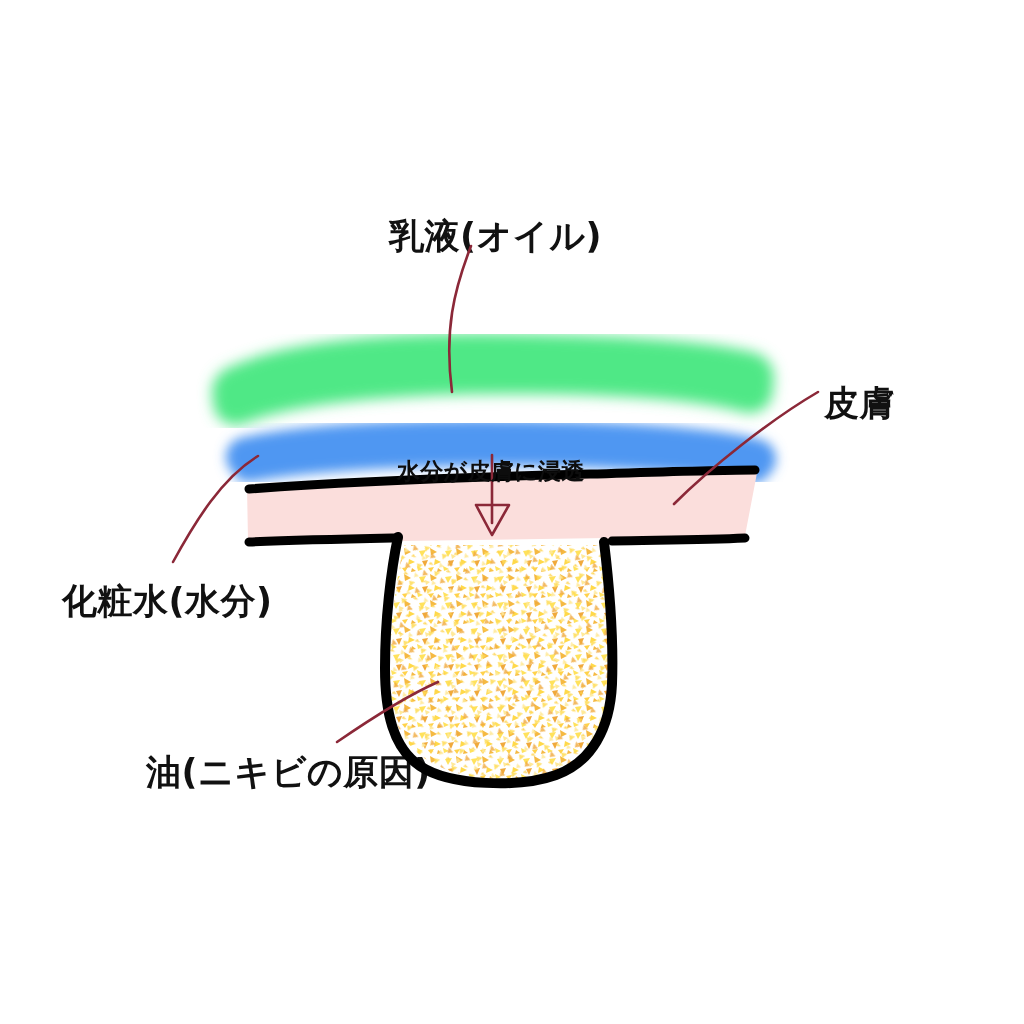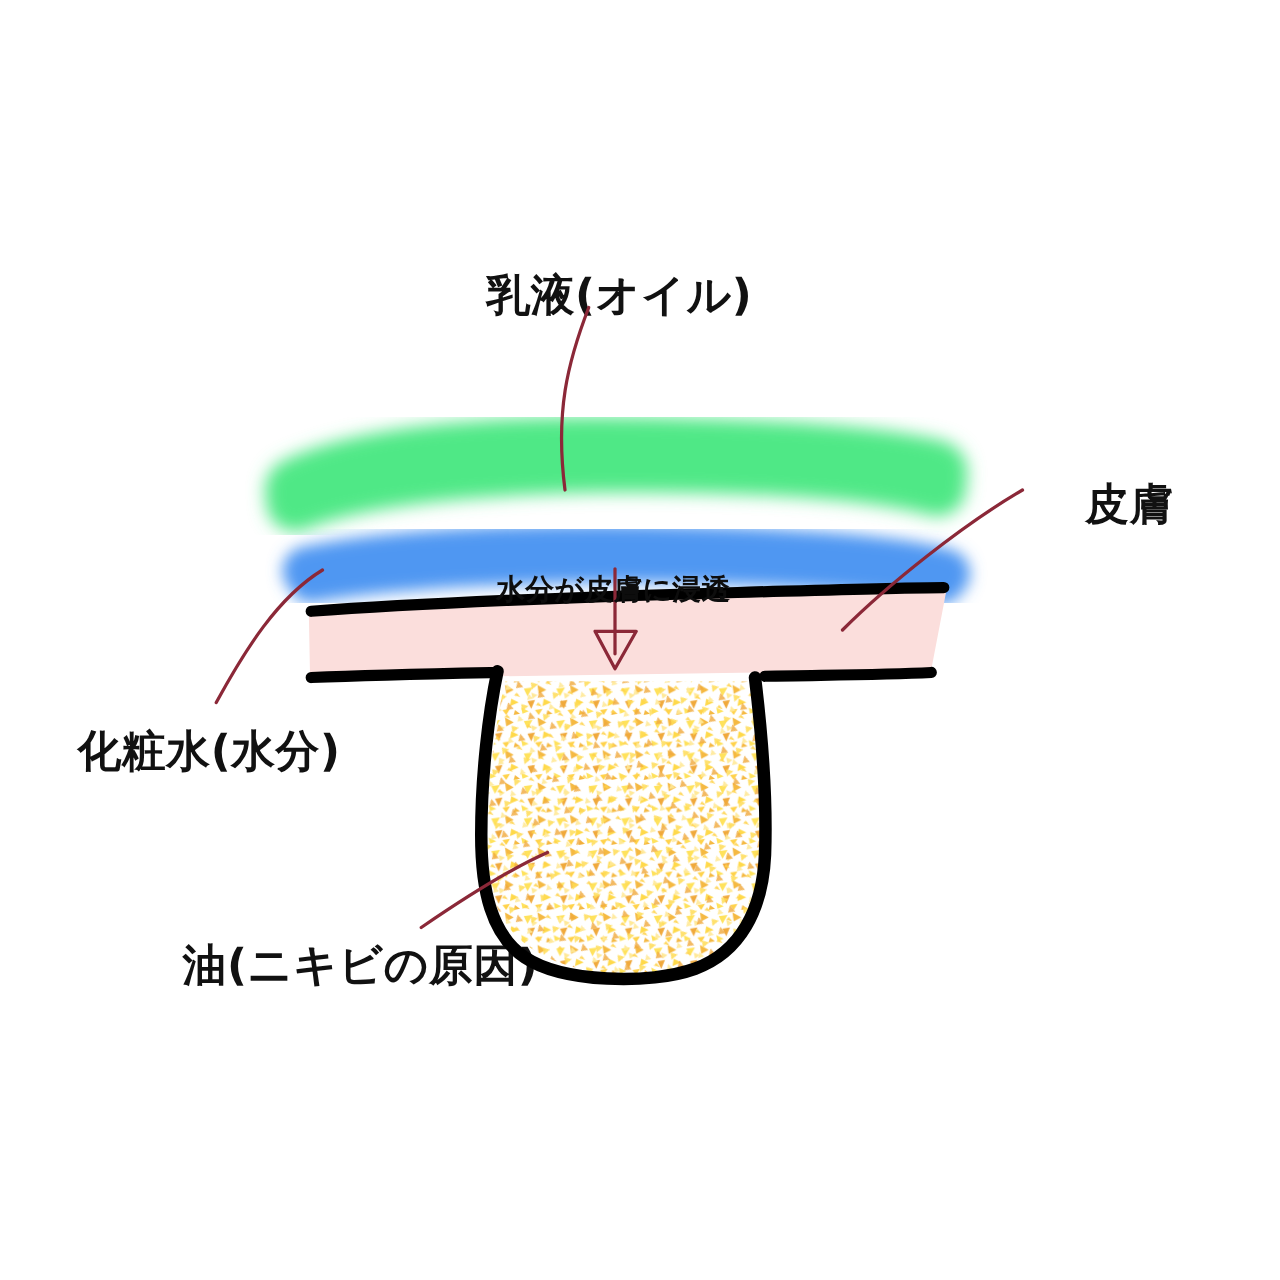--- a/index.html
+++ b/index.html
@@ -22,21 +22,21 @@
     white-space: nowrap;
     letter-spacing: 0.5px;
   }
   #label-emulsion {
     left: 389px;
     top: 191px;
     font-size: 35px;
     margin-top: 22px;
   }
   #label-skin {
-    left: 868px;
+    left: 824px;
     top: 380px;
     font-size: 35px;
   }
   #label-toner {
     left: 62px;
     top: 578px;
     font-size: 35px;
     text-align: right;
   }
   #label-sebum {

